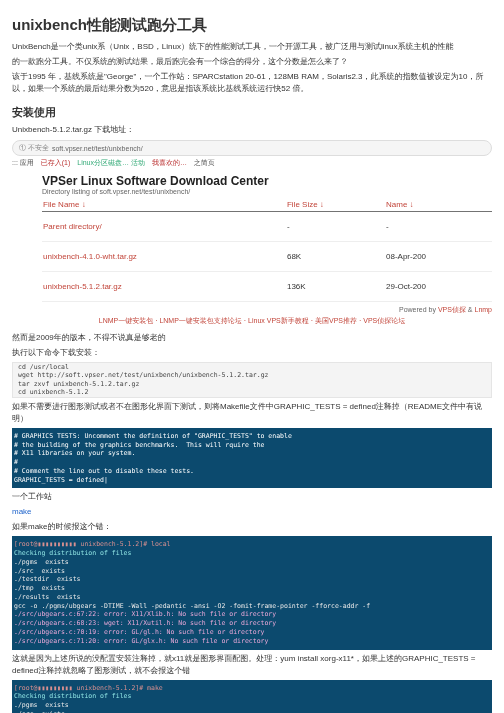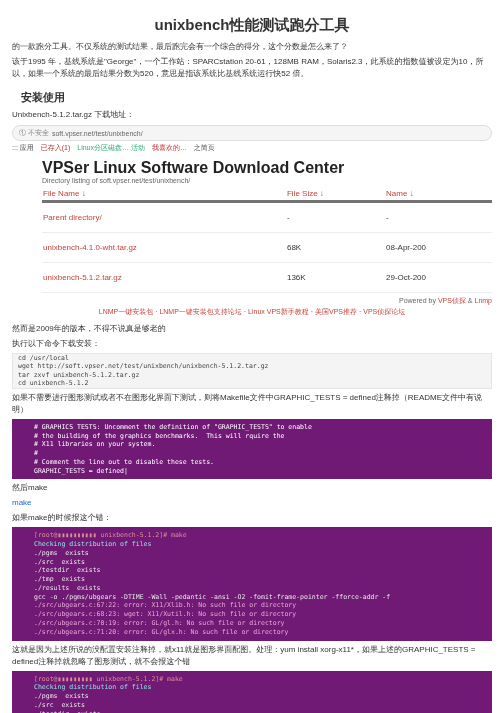--- a/index.html
+++ b/index.html
@@ -1,51 +1,52 @@
 <!DOCTYPE html>
 <html><head>
 <meta charset="utf-8">
 <style>
 * { margin: 0; padding: 0; box-sizing: border-box; }
 body { font-family: "Microsoft YaHei", Arial, sans-serif; font-size: 9px; color: #333; background: #fff; width: 504px; }
 .container { padding: 8px 12px; }
-h1 { font-size: 15px; font-weight: bold; text-align: center; margin: 8px 0 6px; }
-h2 { font-size: 11px; font-weight: bold; margin: 10px 9px 4px; }
+h1 { font-size: 15px; font-weight: bold; margin: 8px 0 6px; }
+h2 { font-size: 11px; font-weight: bold; margin: 10px 0 4px; }
 p { font-size: 8px; line-height: 1.5; margin: 3px 0; color: #333; }
 .addr-bar { display: flex; align-items: center; background: #f5f5f5; border: 1px solid #ddd; border-radius: 10px; padding: 2px 6px; font-size: 7px; margin: 4px 0 2px; }
 .addr-bar .warn { color: #888; margin-right: 3px; }
 .addr-bar .url { color: #666; }
 .tabs { font-size: 7px; color: #555; margin: 2px 0 6px; }
 .tabs span { margin-right: 5px; }
 .tabs .red { color: #b33; }
 .tabs .blue { color: #3a7; }
 .dl-center { margin-left: 30px; }
-.dl-title { font-size: 16px; font-weight: bold; color: #222; }
+.dl-title { font-size: 12px; font-weight: bold; color: #222; }
 .dl-sub { font-size: 7px; color: #666; margin-bottom: 3px; }
 table.files { width: 100%; border-collapse: collapse; font-size: 8px; }
-table.files th { text-align: left; color: #c2453a; border-bottom: 3px solid #737373; padding: 2px 1px; font-weight: normal; }
+table.files th { text-align: left; color: #c2453a; border-bottom: 1px solid #737373; padding: 2px 1px; font-weight: normal; }
 table.files th.r, table.files td.r { }
 table.files td { padding: 10px 1px; border-bottom: 1px solid #eee; }
 table.files td.name { color: #c2453a; }
 .powered { text-align: right; font-size: 7px; color: #666; margin: 3px 0 1px; }
 .powered a { color: #c2453a; text-decoration: none; }
 .links-line { text-align: center; font-size: 7px; color: #c2453a; margin: 1px 0 6px; }
 .code-plain { background: #f4f4f4; border: 1px solid #e5e5e5; padding: 0 5px; font-family: monospace; font-size: 6.5px; color: #444; margin: 3px 0; white-space: pre-wrap; line-height: 1.3; }
-.term { background: #701a75; color: #e8e8e8; font-family: monospace; font-size: 6.5px; padding: 4px 22px; margin: 3px 0; line-height: 1.35; white-space: pre-wrap; overflow: hidden; }
+.term { background: #0c4a6e; color: #e8e8e8; font-family: monospace; font-size: 6.5px; padding: 4px 2px; margin: 3px 0; line-height: 1.35; white-space: pre-wrap; overflow: hidden; }
 .term .prompt { color: #d89090; }
 .term .white { color: #fff; }
 .term .cyan { color: #8fe3e3; }
 .term .pink { color: #e8a8d8; }
 .blue-link { color: #2266cc; font-size: 8px; }
 </style>
 </head>
 <body>
 
 <div class="container">
   <h1>unixbench性能测试跑分工具</h1>
+  <p>UnixBench是一个类unix系（Unix，BSD，Linux）统下的性能测试工具，一个开源工具，被广泛用与测试linux系统主机的性能</p>
   <p>的一款跑分工具。不仅系统的测试结果，最后跑完会有一个综合的得分，这个分数是怎么来了？</p>
   <p>该于1995 年，基线系统是"George"，一个工作站：SPARCstation 20-61，128MB RAM，Solaris2.3，此系统的指数值被设定为10，所以，如果一个系统的最后结果分数为520，意思是指该系统比基线系统运行快52 倍。</p>
 
   <h2>安装使用</h2>
   <p>Unixbench-5.1.2.tar.gz 下载地址：</p>
 
   <div class="addr-bar">
     <span class="warn">① 不安全</span>
     <span class="url">soft.vpser.net/test/unixbench/</span>
   </div>
@@ -101,25 +102,25 @@
 cd unixbench-5.1.2</div>
   <p>如果不需要进行图形测试或者不在图形化界面下测试，则将Makefile文件中GRAPHIC_TESTS = defined注释掉（README文件中有说明）</p>
 
   <div class="term"><span class="white"># GRAPHICS TESTS: Uncomment the definition of "GRAPHIC_TESTS" to enable
 # the building of the graphics benchmarks.  This will rquire the
 # X11 libraries on your system.
 #
 # Comment the line out to disable these tests.
 GRAPHIC_TESTS = defined|</span></div>
 
-  <p>然后make</p>
+  <p>一个工作站</p>
   <p class="blue-link">make</p>
   <p>如果make的时候报这个错：</p>
 
-  <div class="term"><span class="prompt">[root@▮▮▮▮▮▮▮▮▮▮ unixbench-5.1.2]# make</span>
+  <div class="term"><span class="prompt">[root@▮▮▮▮▮▮▮▮▮▮ unixbench-5.1.2]# local</span>
 <span class="cyan">Checking distribution of files</span>
 <span>./pgms  exists</span>
 <span>./src  exists</span>
 <span>./testdir  exists</span>
 <span>./tmp  exists</span>
 <span>./results  exists</span>
 <span>gcc -o ./pgms/ubgears -DTIME -Wall -pedantic -ansi -O2 -fomit-frame-pointer -fforce-addr -f</span>
 <span class="pink">./src/ubgears.c:67:22: error: X11/Xlib.h: No such file or directory</span>
 <span class="pink">./src/ubgears.c:68:23: wget: X11/Xutil.h: No such file or directory</span>
 <span class="pink">./src/ubgears.c:70:19: error: GL/gl.h: No such file or directory</span>

